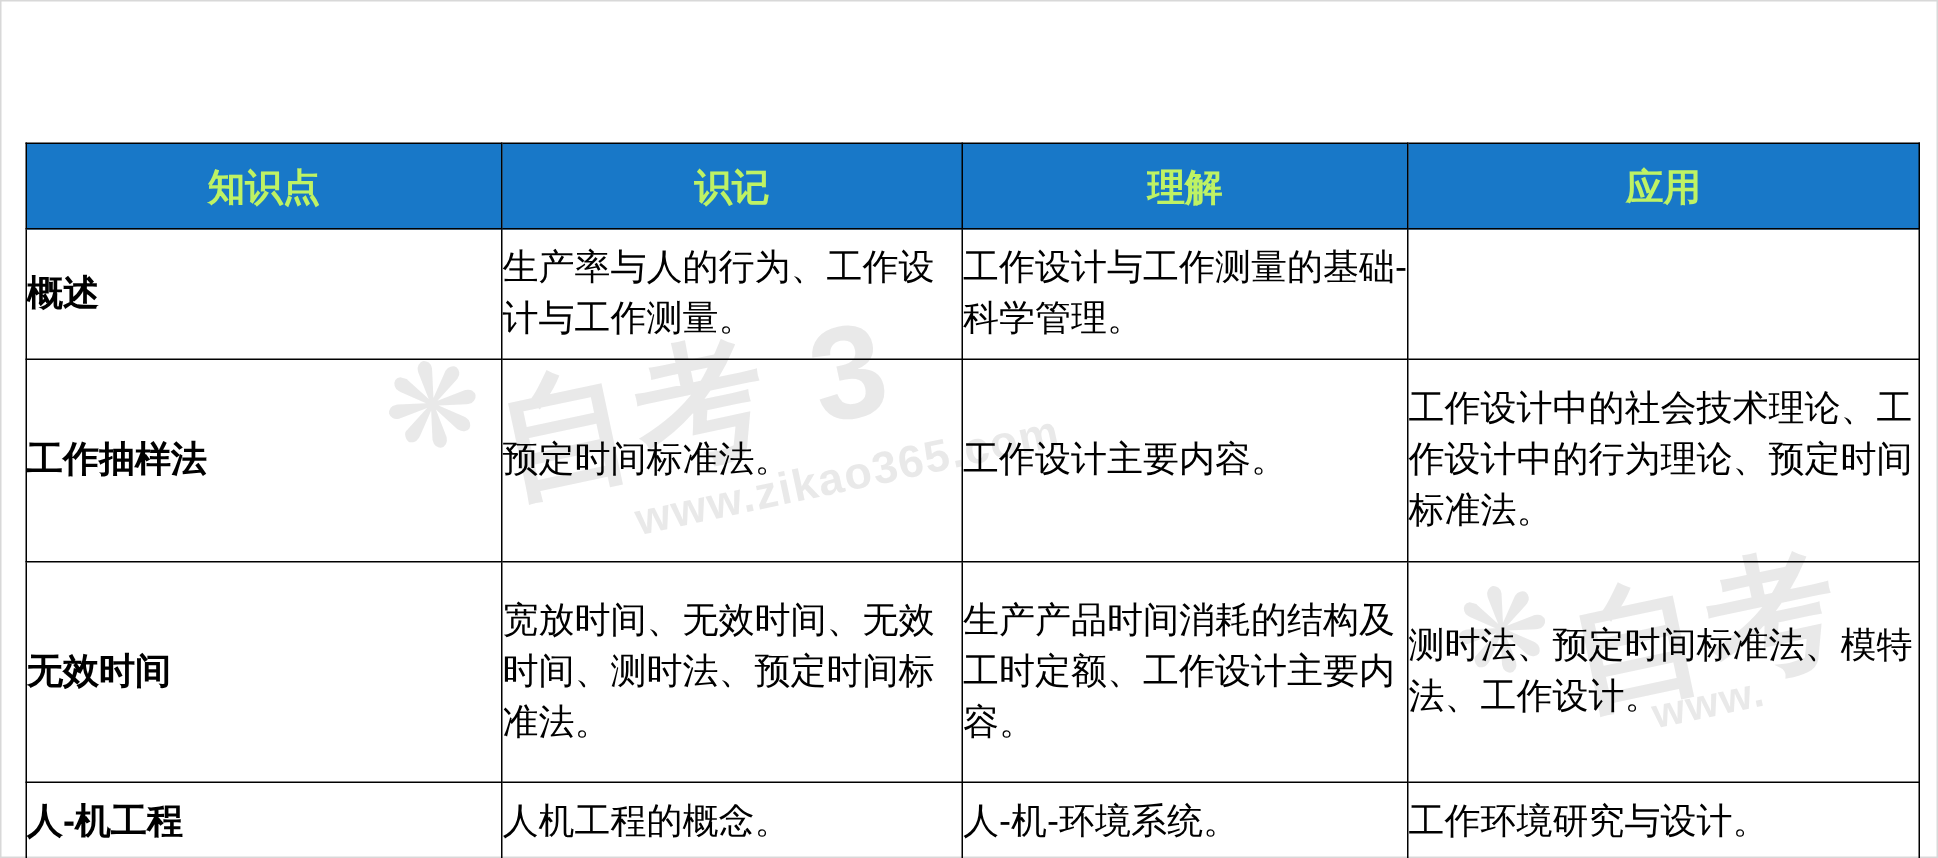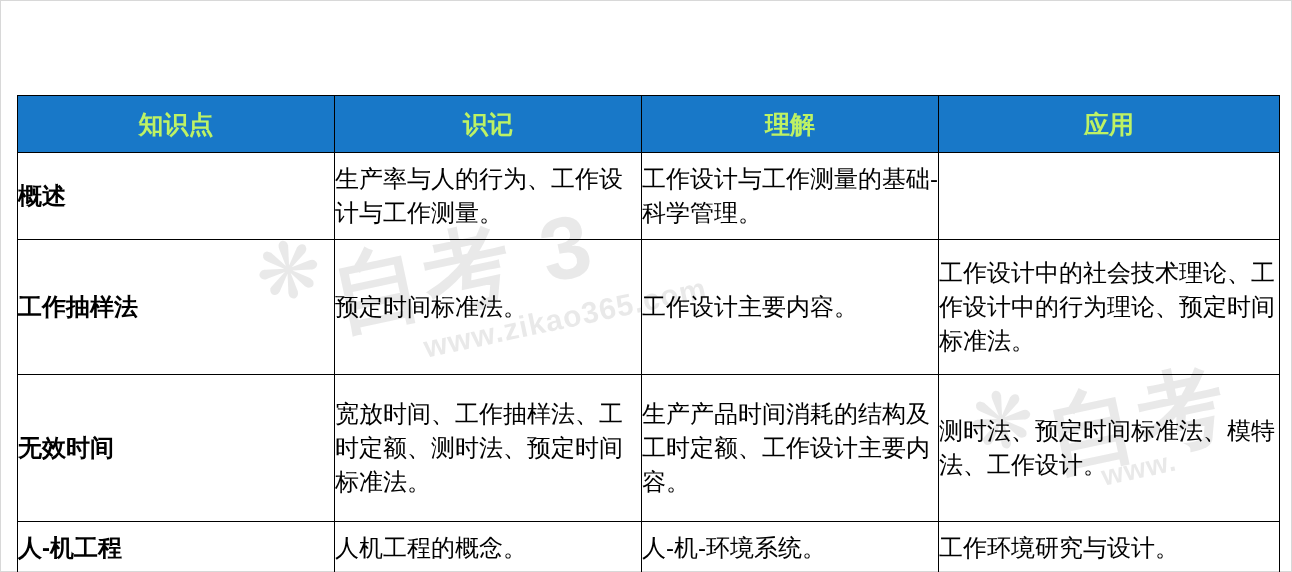--- a/index.html
+++ b/index.html
@@ -187,21 +187,21 @@
           <td class="c4 cell"></td>
         </tr>
         <tr class="row-2">
           <td class="c1 topic">工作抽样法</td>
           <td class="c2 cell mid">预定时间标准法。</td>
           <td class="c3 cell mid">工作设计主要内容。</td>
           <td class="c4 cell mid">工作设计中的社会技术理论、工作设计中的行为理论、预定时间标准法。</td>
         </tr>
         <tr class="row-3">
           <td class="c1 topic">无效时间</td>
-          <td class="c2 cell">宽放时间、工作抽样法、工时定额、测时法、预定时间标准法。</td>
+          <td class="c2 cell">宽放时间、无效时间、无效时间、测时法、预定时间标准法。</td>
           <td class="c3 cell">生产产品时间消耗的结构及工时定额、工作设计主要内容。</td>
           <td class="c4 cell mid">测时法、预定时间标准法、模特法、工作设计。</td>
         </tr>
         <tr class="row-4">
           <td class="c1 topic">人-机工程</td>
           <td class="c2 cell mid">人机工程的概念。</td>
           <td class="c3 cell mid">人-机-环境系统。</td>
           <td class="c4 cell mid">工作环境研究与设计。</td>
         </tr>
       </tbody>

